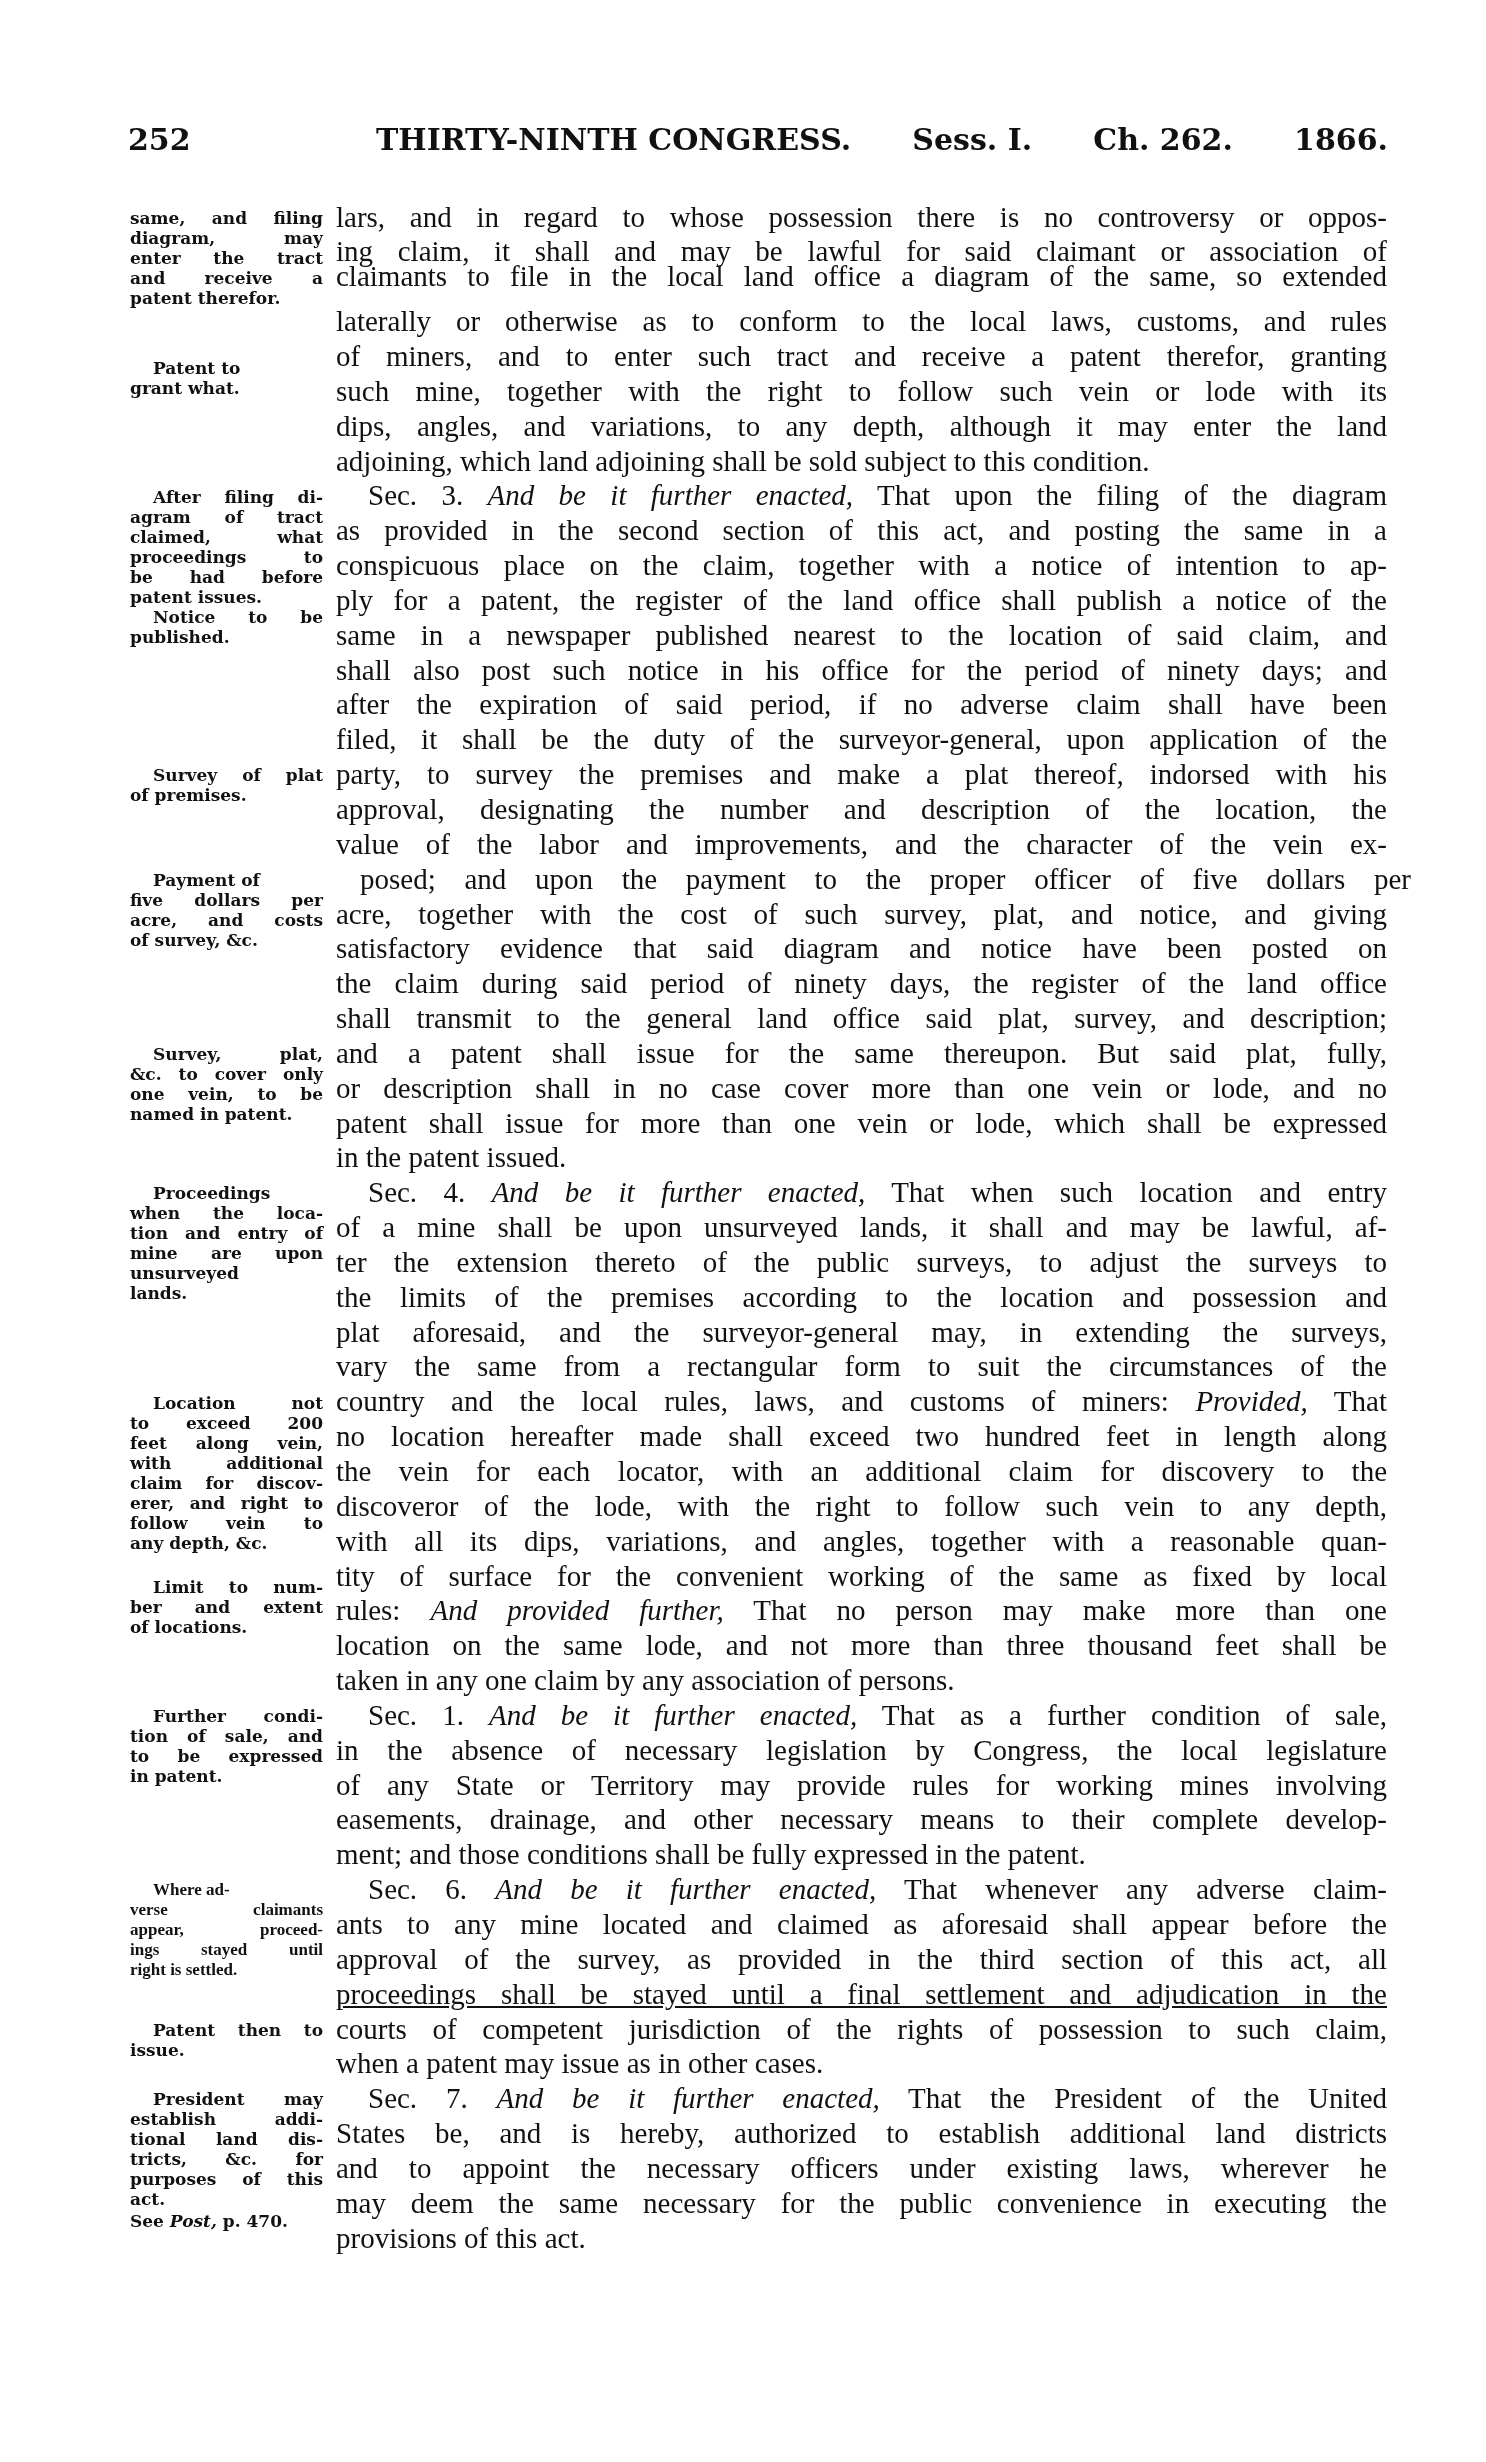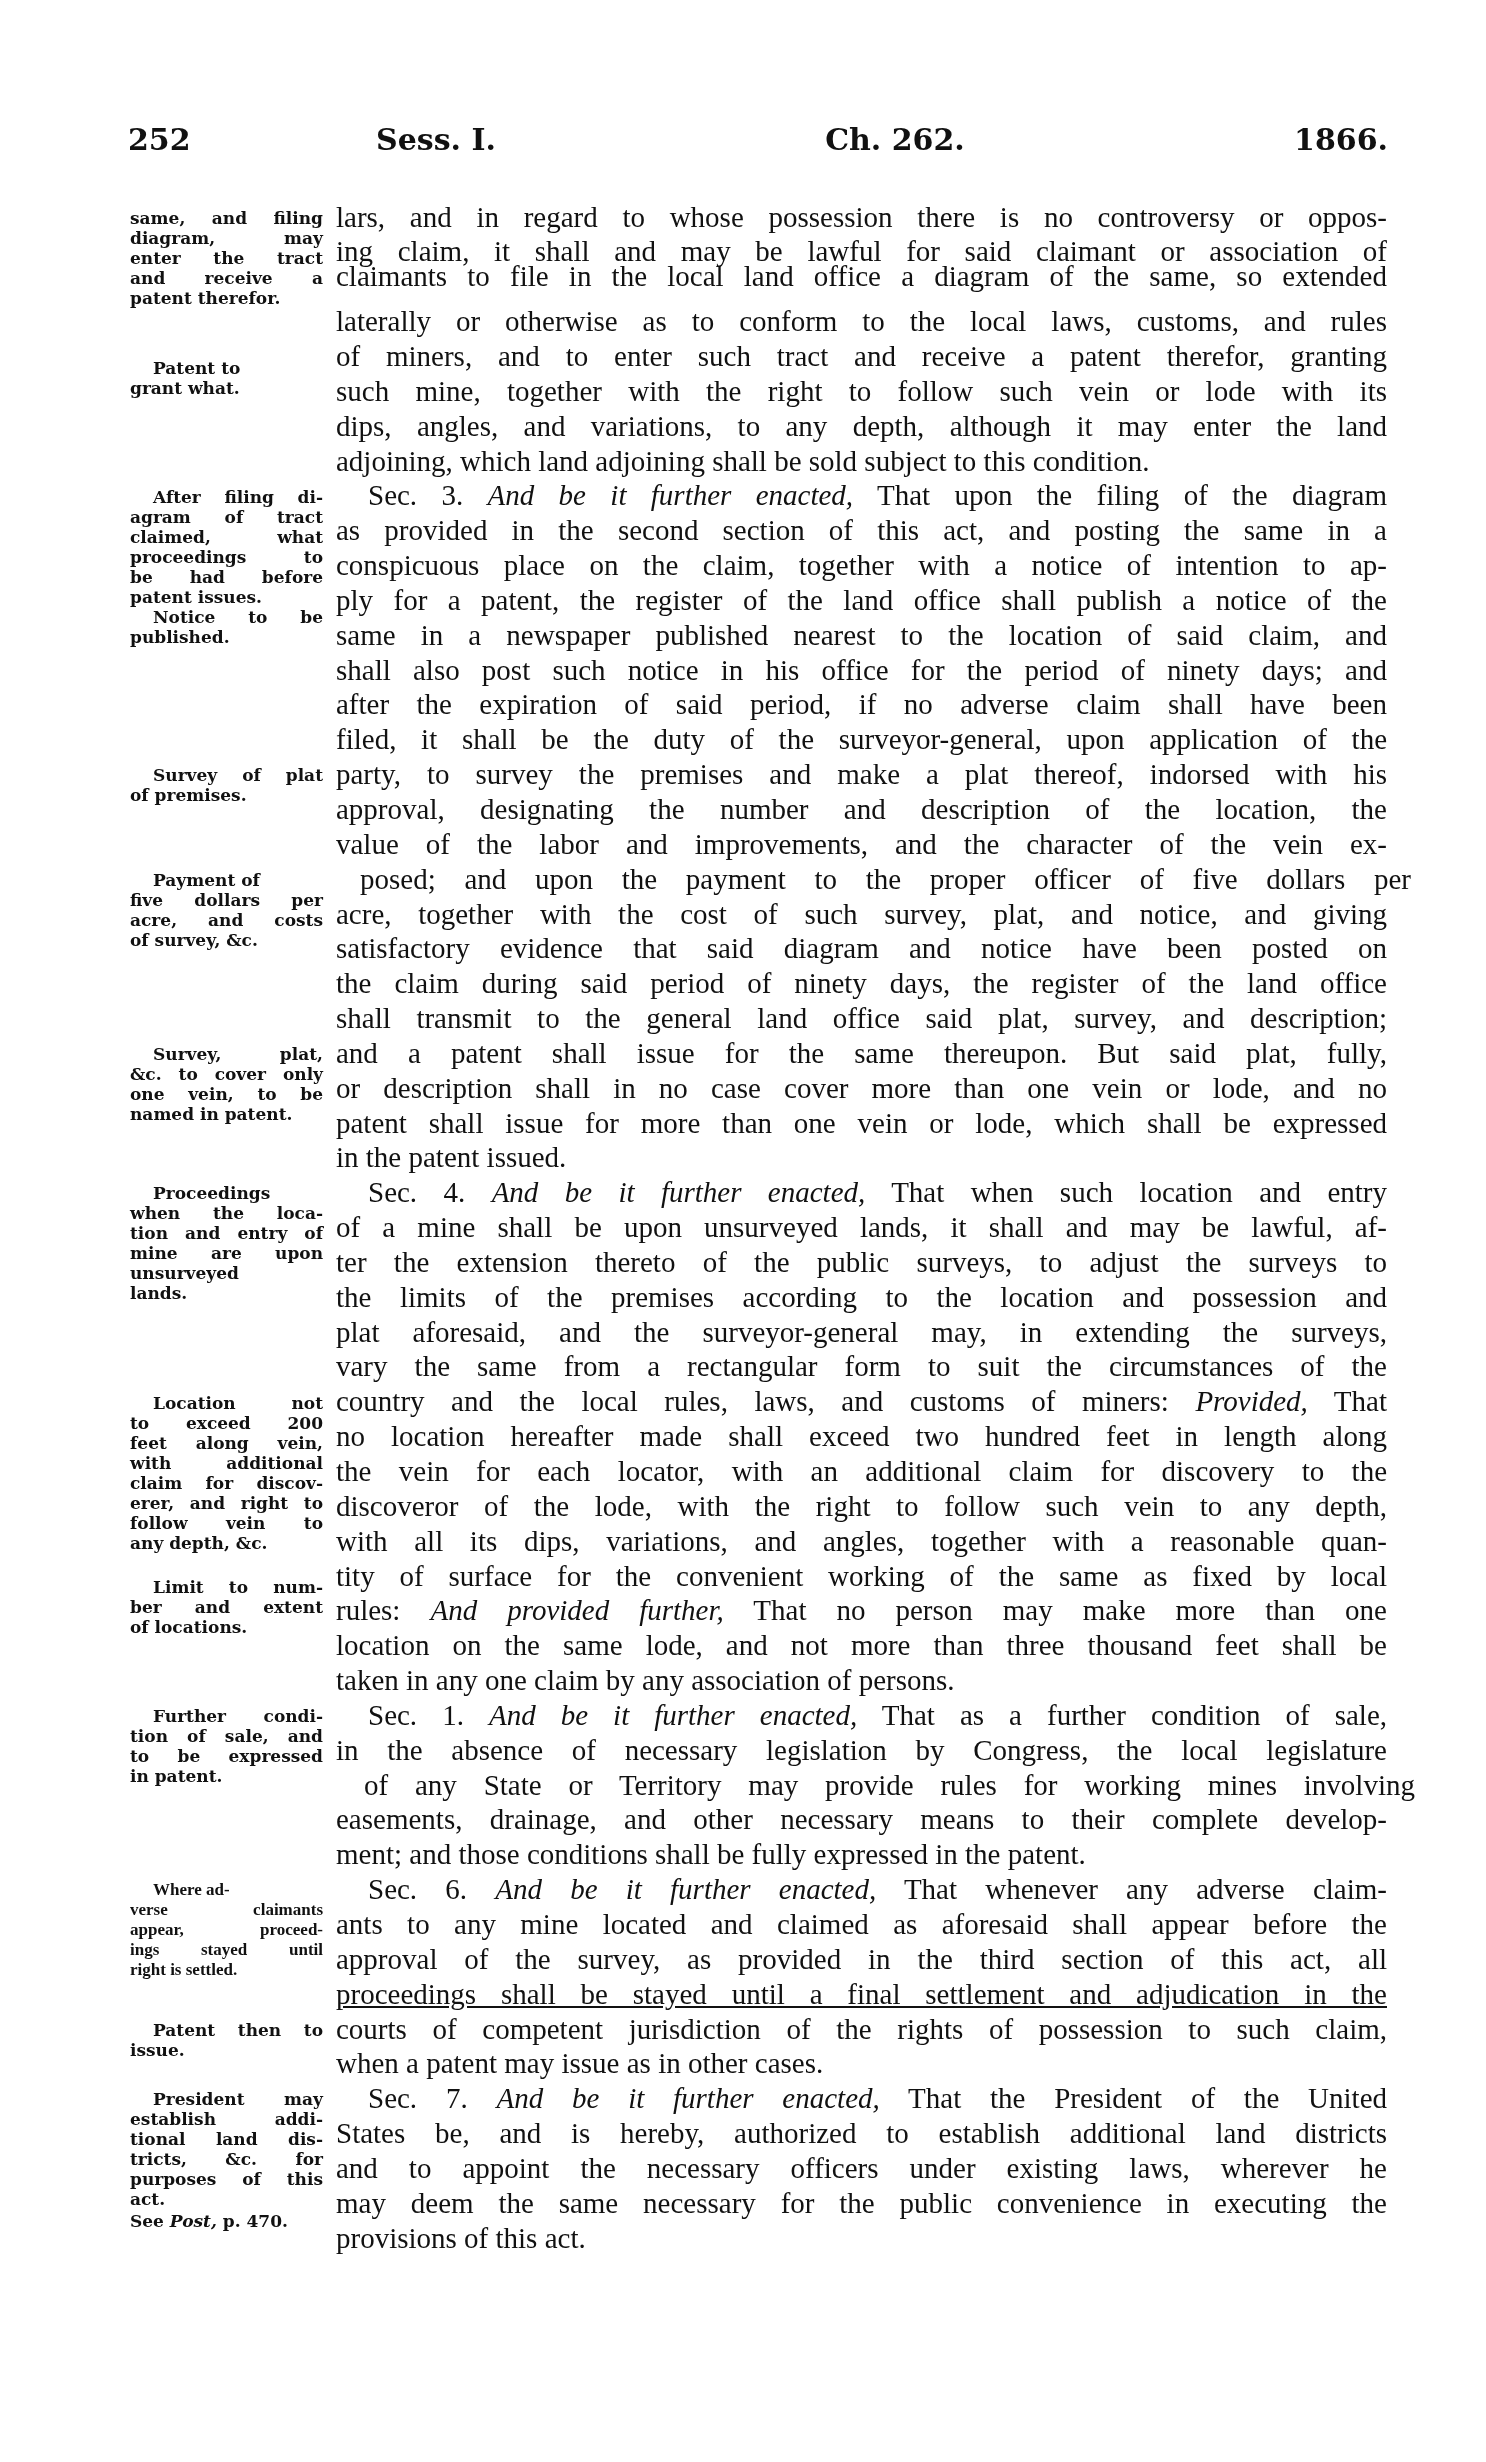--- a/index.html
+++ b/index.html
@@ -15,20 +15,21 @@
   .note-line { display: block; white-space: nowrap; text-align: justify; text-align-last: justify; }
   .note-line.first { padding-left: 23px; }
   .note-line.last { text-align-last: left; }
   .note-line em { font-style: italic; }
 </style>
 </head>
 <body>
 
 <div class="hdr" id="page-num">252</div>
 <div class="hdr" id="running-head">
+  <span>THIRTY-NINTH CONGRESS.</span>
   <span>Sess. I.</span>
   <span>Ch. 262.</span>
   <span>1866.</span>
 </div>
 
 <div id="main-text">
     <div class="main-line" style="top: 201px;"><span>lars, and in regard to whose possession there is no controversy or oppos-</span></div>
     <div class="main-line" style="top: 235px;"><span>ing claim, it shall and may be lawful for said claimant or association of</span></div>
     <div class="main-line" style="top: 260px;"><span>claimants to file in the local land office a diagram of the same, so extended</span></div>
     <div class="main-line" style="top: 305px;"><span>laterally or otherwise as to conform to the local laws, customs, and rules</span></div>
@@ -66,21 +67,21 @@
     <div class="main-line" style="top: 1420px;"><span>no location hereafter made shall exceed two hundred feet in length along</span></div>
     <div class="main-line" style="top: 1455px;"><span>the vein for each locator, with an additional claim for discovery to the</span></div>
     <div class="main-line" style="top: 1490px;"><span>discoveror of the lode, with the right to follow such vein to any depth,</span></div>
     <div class="main-line" style="top: 1525px;"><span>with all its dips, variations, and angles, together with a reasonable quan-</span></div>
     <div class="main-line" style="top: 1560px;"><span>tity of surface for the convenient working of the same as fixed by local</span></div>
     <div class="main-line" style="top: 1594px;"><span>rules: </span><em>And provided further,</em><span> That no person may make more than one</span></div>
     <div class="main-line" style="top: 1629px;"><span>location on the same lode, and not more than three thousand feet shall be</span></div>
     <div class="main-line last" style="top: 1664px;"><span>taken in any one claim by any association of persons.</span></div>
     <div class="main-line indent" style="top: 1699px;"><span>Sec. 1.</span> <em>And be it further enacted,</em><span> That as a further condition of sale,</span></div>
     <div class="main-line" style="top: 1734px;"><span>in the absence of necessary legislation by Congress, the local legislature</span></div>
-    <div class="main-line" style="top: 1769px; margin-left: 28px;"><span>of any State or Territory may provide rules for working mines involving</span></div>
+    <div class="main-line" style="top: 1769px;"><span>of any State or Territory may provide rules for working mines involving</span></div>
     <div class="main-line" style="top: 1803px;"><span>easements, drainage, and other necessary means to their complete develop-</span></div>
     <div class="main-line last" style="top: 1838px;"><span>ment; and those conditions shall be fully expressed in the patent.</span></div>
     <div class="main-line indent" style="top: 1873px;"><span>Sec. 6.</span> <em>And be it further enacted,</em><span> That whenever any adverse claim-</span></div>
     <div class="main-line" style="top: 1908px;"><span>ants to any mine located and claimed as aforesaid shall appear before the</span></div>
     <div class="main-line" style="top: 1943px;"><span>approval of the survey, as provided in the third section of this act, all</span></div>
     <div class="main-line" style="top: 1978px; text-decoration: underline;"><span>proceedings shall be stayed until a final settlement and adjudication in the</span></div>
     <div class="main-line" style="top: 2013px;"><span>courts of competent jurisdiction of the rights of possession to such claim,</span></div>
     <div class="main-line last" style="top: 2047px;"><span>when a patent may issue as in other cases.</span></div>
     <div class="main-line indent" style="top: 2082px;"><span>Sec. 7.</span> <em>And be it further enacted,</em><span> That the President of the United</span></div>
     <div class="main-line" style="top: 2117px;"><span>States be, and is hereby, authorized to establish additional land districts</span></div>

